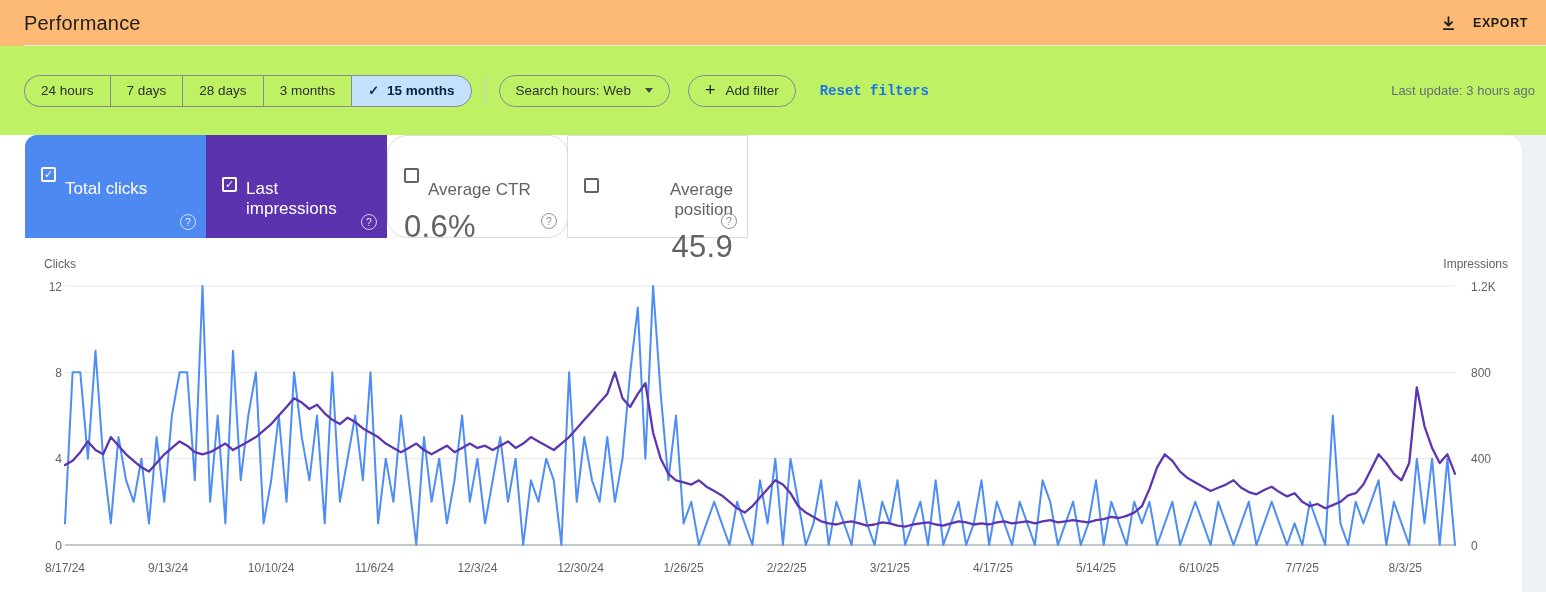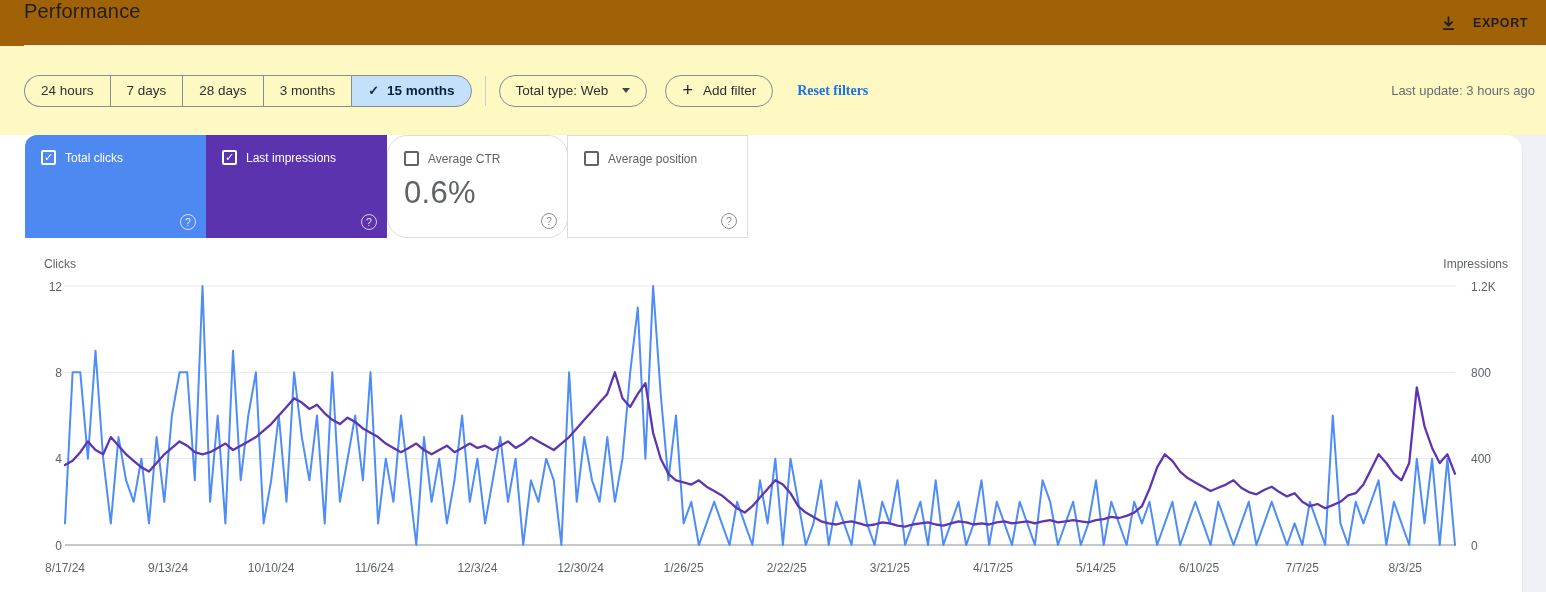--- a/index.html
+++ b/index.html
@@ -6,22 +6,23 @@
   html,body { width: 1546px; height: 592px; }
   body {
     font-family: "Liberation Sans", sans-serif;
     background: #eef1f6;
     color: #202124;
     overflow: hidden;
   }
   
   .topbar {
     height: 46px;
-    background: #a16207;
-    display: flex;
+    background: #fdba74;
+    display: flex;
+    align-items: center;
     padding: 0 10px 0 24px;
     position: relative;
   }
   .topbar::after {
     content: '';
     position: absolute;
     left: 24px; right: 0; bottom: 0;
     height: 1px;
     background: #e3e6eb;
   }
@@ -38,21 +39,21 @@
     font-size: 12.5px;
     font-weight: 700;
     letter-spacing: .6px;
     color: #1f1f1f;
     padding: 6px 8px;
   }
   .export-btn svg { display: block; }
   
   .filterbar {
     height: 89px;
-    background: #fef9c3;
+    background: #bef264;
     display: flex;
     align-items: center;
     padding: 0 10px 0 24px;
   }
   .seg-group { display: flex; }
   .seg-btn {
     height: 32px;
     padding: 0 16px;
     display: flex;
     align-items: center;
@@ -90,21 +91,21 @@
   .caret {
     width: 0; height: 0;
     border-left: 4.5px solid transparent;
     border-right: 4.5px solid transparent;
     border-top: 5px solid #44474b;
     margin-left: 4px;
   }
   .plus { font-size: 18px; font-weight: 400; color: #1f1f1f; line-height: 1; margin-top: -1px; }
   .reset-link {
     border: none; background: none; cursor: pointer;
-    font-family: Liberation Serif, serif;
+    font-family: Liberation Mono, monospace;
     color: #1a73e8; font-size: 14px; font-weight: 600;
     padding: 4px 6px;
   }
   .last-update { margin-left: auto; font-size: 13px; color: #666c75; padding-right: 1px; }
   
   .card {
     background: #fff;
     height: 457px;
     margin-right: 24px;
     border-radius: 0 16px 0 0;
@@ -124,21 +125,21 @@
   .tile-head { display: flex; align-items: center; gap: 9px; }
   .cbx {
     width: 15px; height: 15px;
     border-radius: 2px;
     flex: none;
     display: flex; align-items: center; justify-content: center;
     font-size: 11px; line-height: 1;
   }
   .cbx.on  { border: 2px solid #fff; color: #fff; }
   .cbx.off { border: 2px solid #5f6368; color: transparent; }
-  .tile-label { font-size: 12px; }
+  .tile-label { font-size: 17px; margin-top: 29px; }
   .tile-value { font-size: 31px; margin-top: 9px; letter-spacing: .3px; }
   .help {
     position: absolute;
     right: 10px; bottom: 8px;
     width: 16px; height: 16px;
     border-radius: 50%;
     font-size: 10.5px;
     display: flex; align-items: center; justify-content: center;
     cursor: pointer;
   }
@@ -179,21 +180,21 @@
       <button class="seg-btn">
         <span>3 months</span>
       </button>
       <button class="seg-btn selected">
         <span class="seg-check">✓</span>
         <span>15 months</span>
       </button>
     </div>
   <div class="v-div"></div>
   <button class="pill-btn">
-    <span>Total type: Web</span>
+    <span>Search hours: Web</span>
     <span class="caret"></span>
   </button>
   <button class="pill-btn">
     <span class="plus">+</span>
     <span>Add filter</span>
   </button>
   <button class="reset-link">Reset filters</button>
   <span class="last-update">Last update: 3 hours ago</span>
 </div>
 
@@ -219,20 +220,21 @@
           <span class="tile-label">Average CTR</span>
         </div>
         <div class="tile-value">0.6%</div>
         <span class="help grey">?</span>
       </div>
       <div class="metric-tile plain" style="background: rgb(255, 255, 255); color: rgb(95, 99, 104); text-align: right;">
         <div class="tile-head">
           <span class="cbx off"></span>
           <span class="tile-label">Average position</span>
         </div>
+        <div class="tile-value">45.9</div>
         <span class="help grey">?</span>
       </div>
     </div>
   <div class="chart-area">
     <svg id="chart-svg" width="1522" height="338" viewBox="0 0 1522 338">
         <line x1="65" x2="1455" y1="291.0" y2="291.0" stroke="#8a8f95" stroke-width="1"></line>
         <text x="62" y="295.5" text-anchor="end">0</text>
         <text x="1471" y="295.5" text-anchor="start">0</text>
         <line x1="65" x2="1455" y1="204.7" y2="204.7" stroke="#e6e8ec" stroke-width="1"></line>
         <text x="62" y="209.2" text-anchor="end">4</text>

